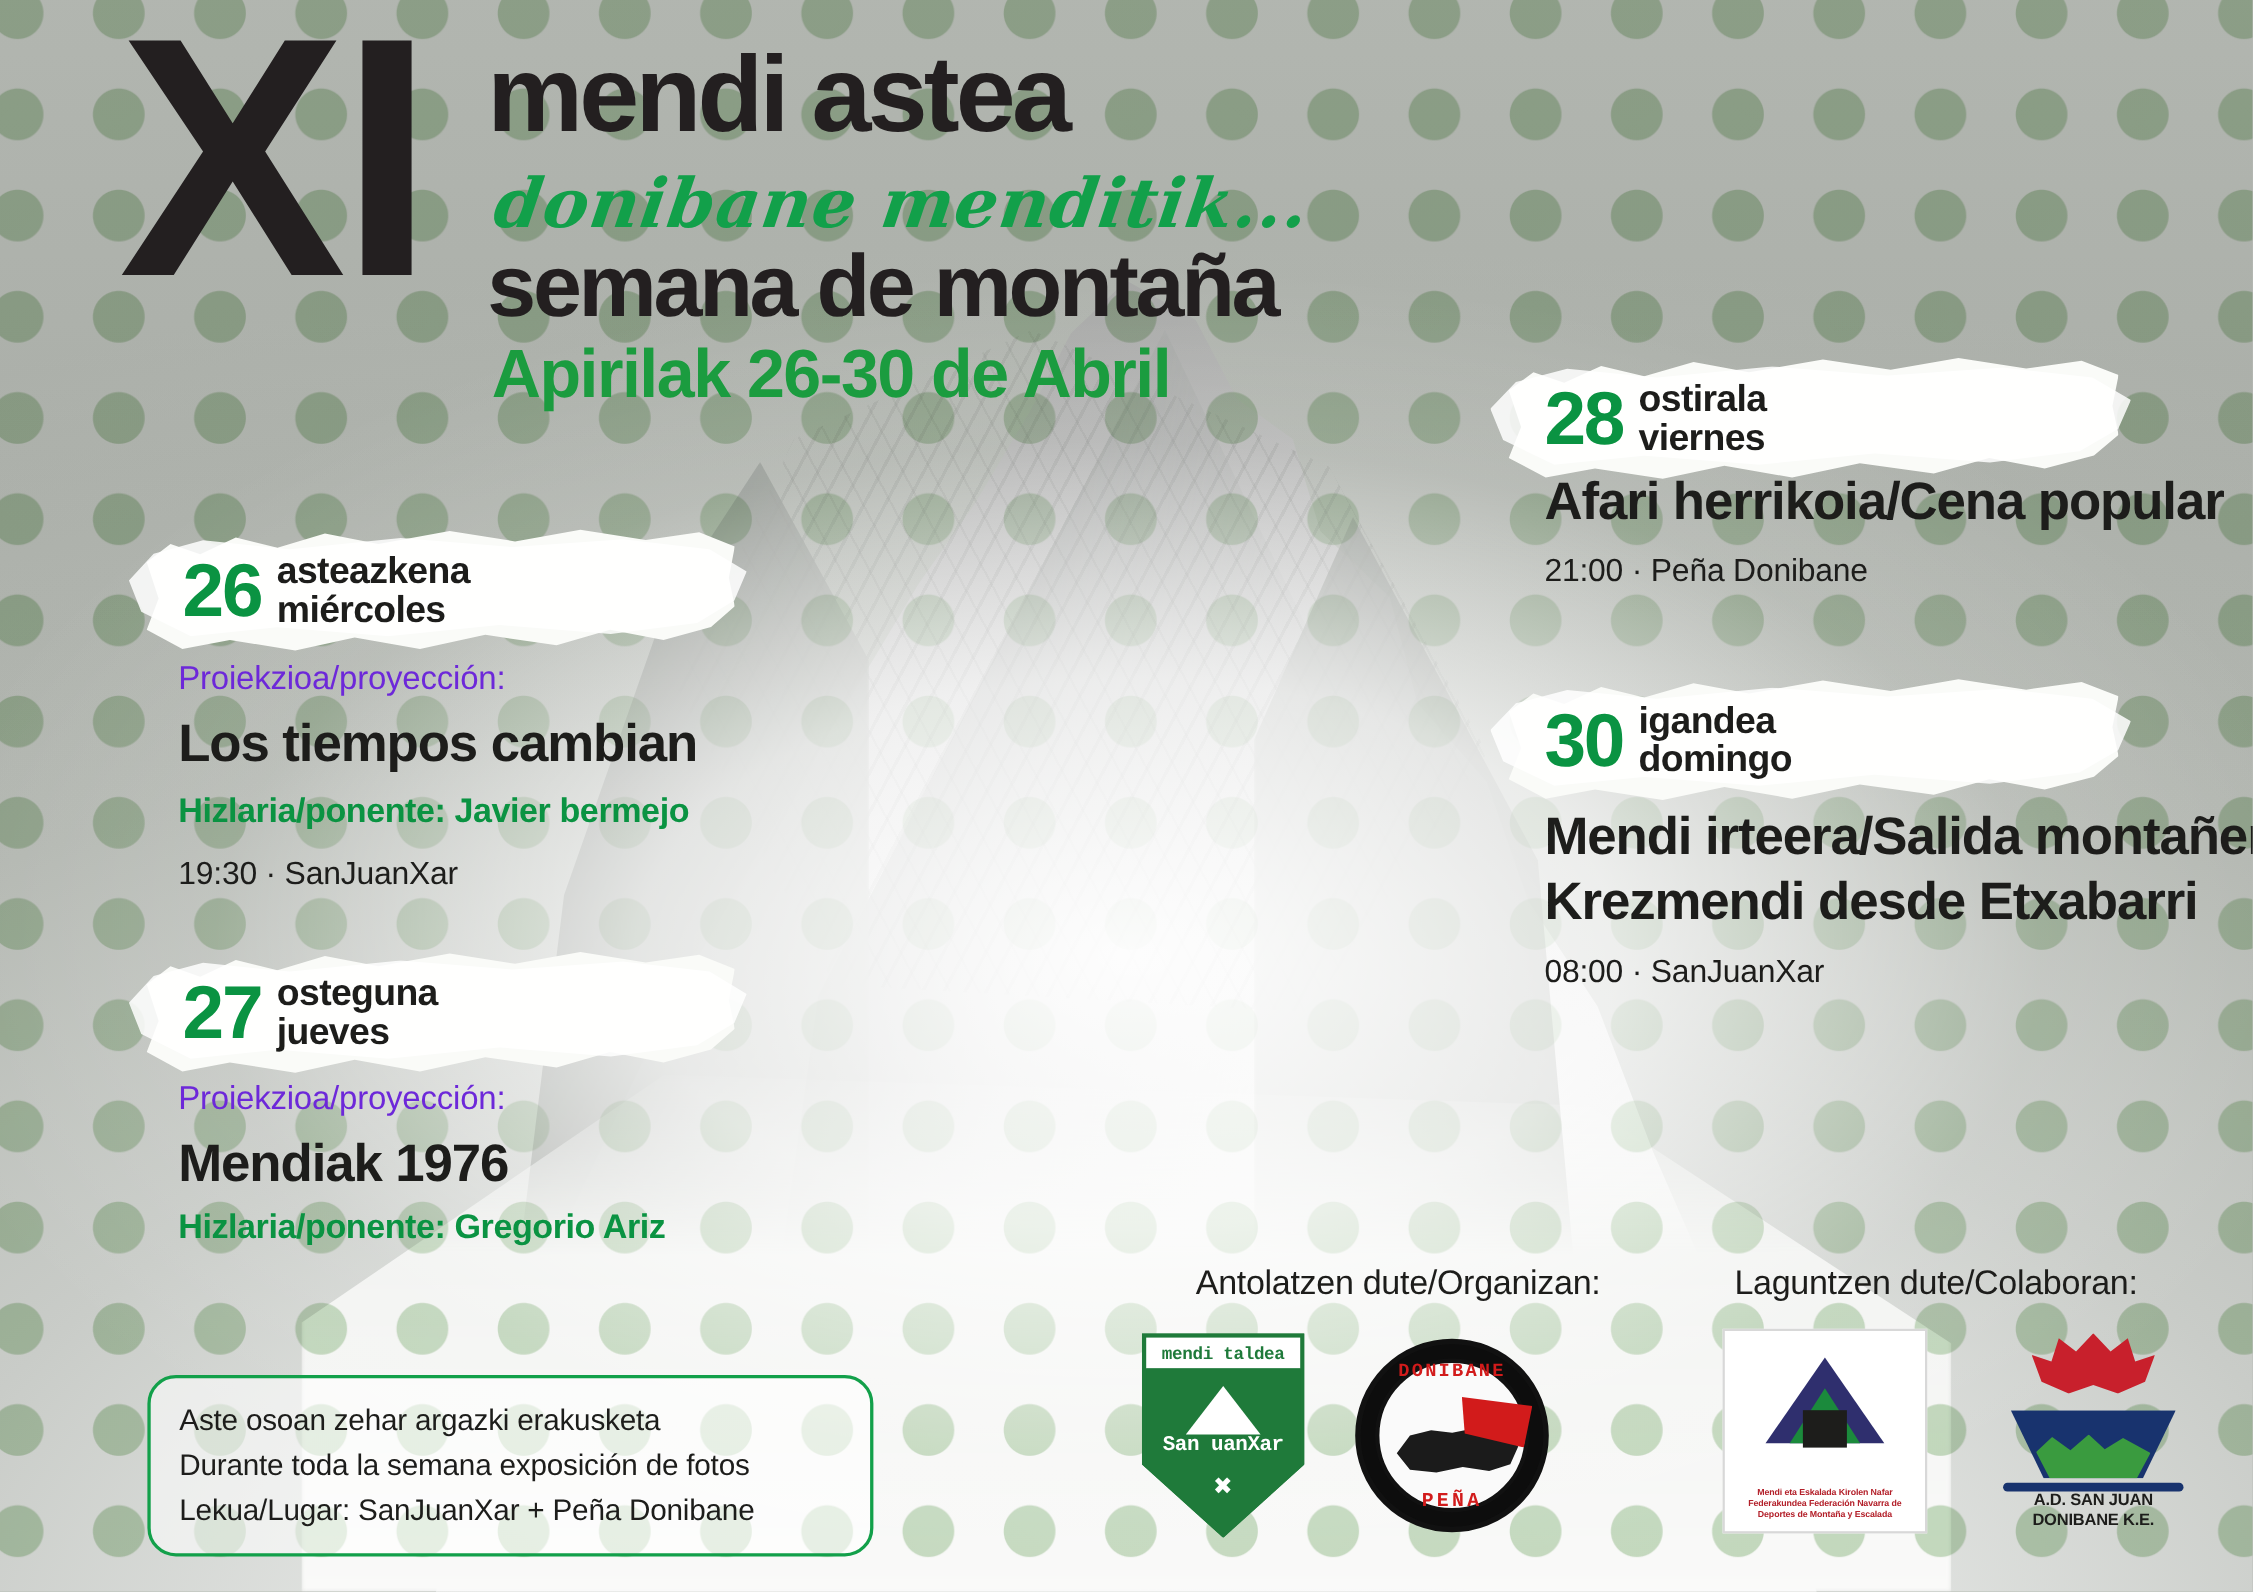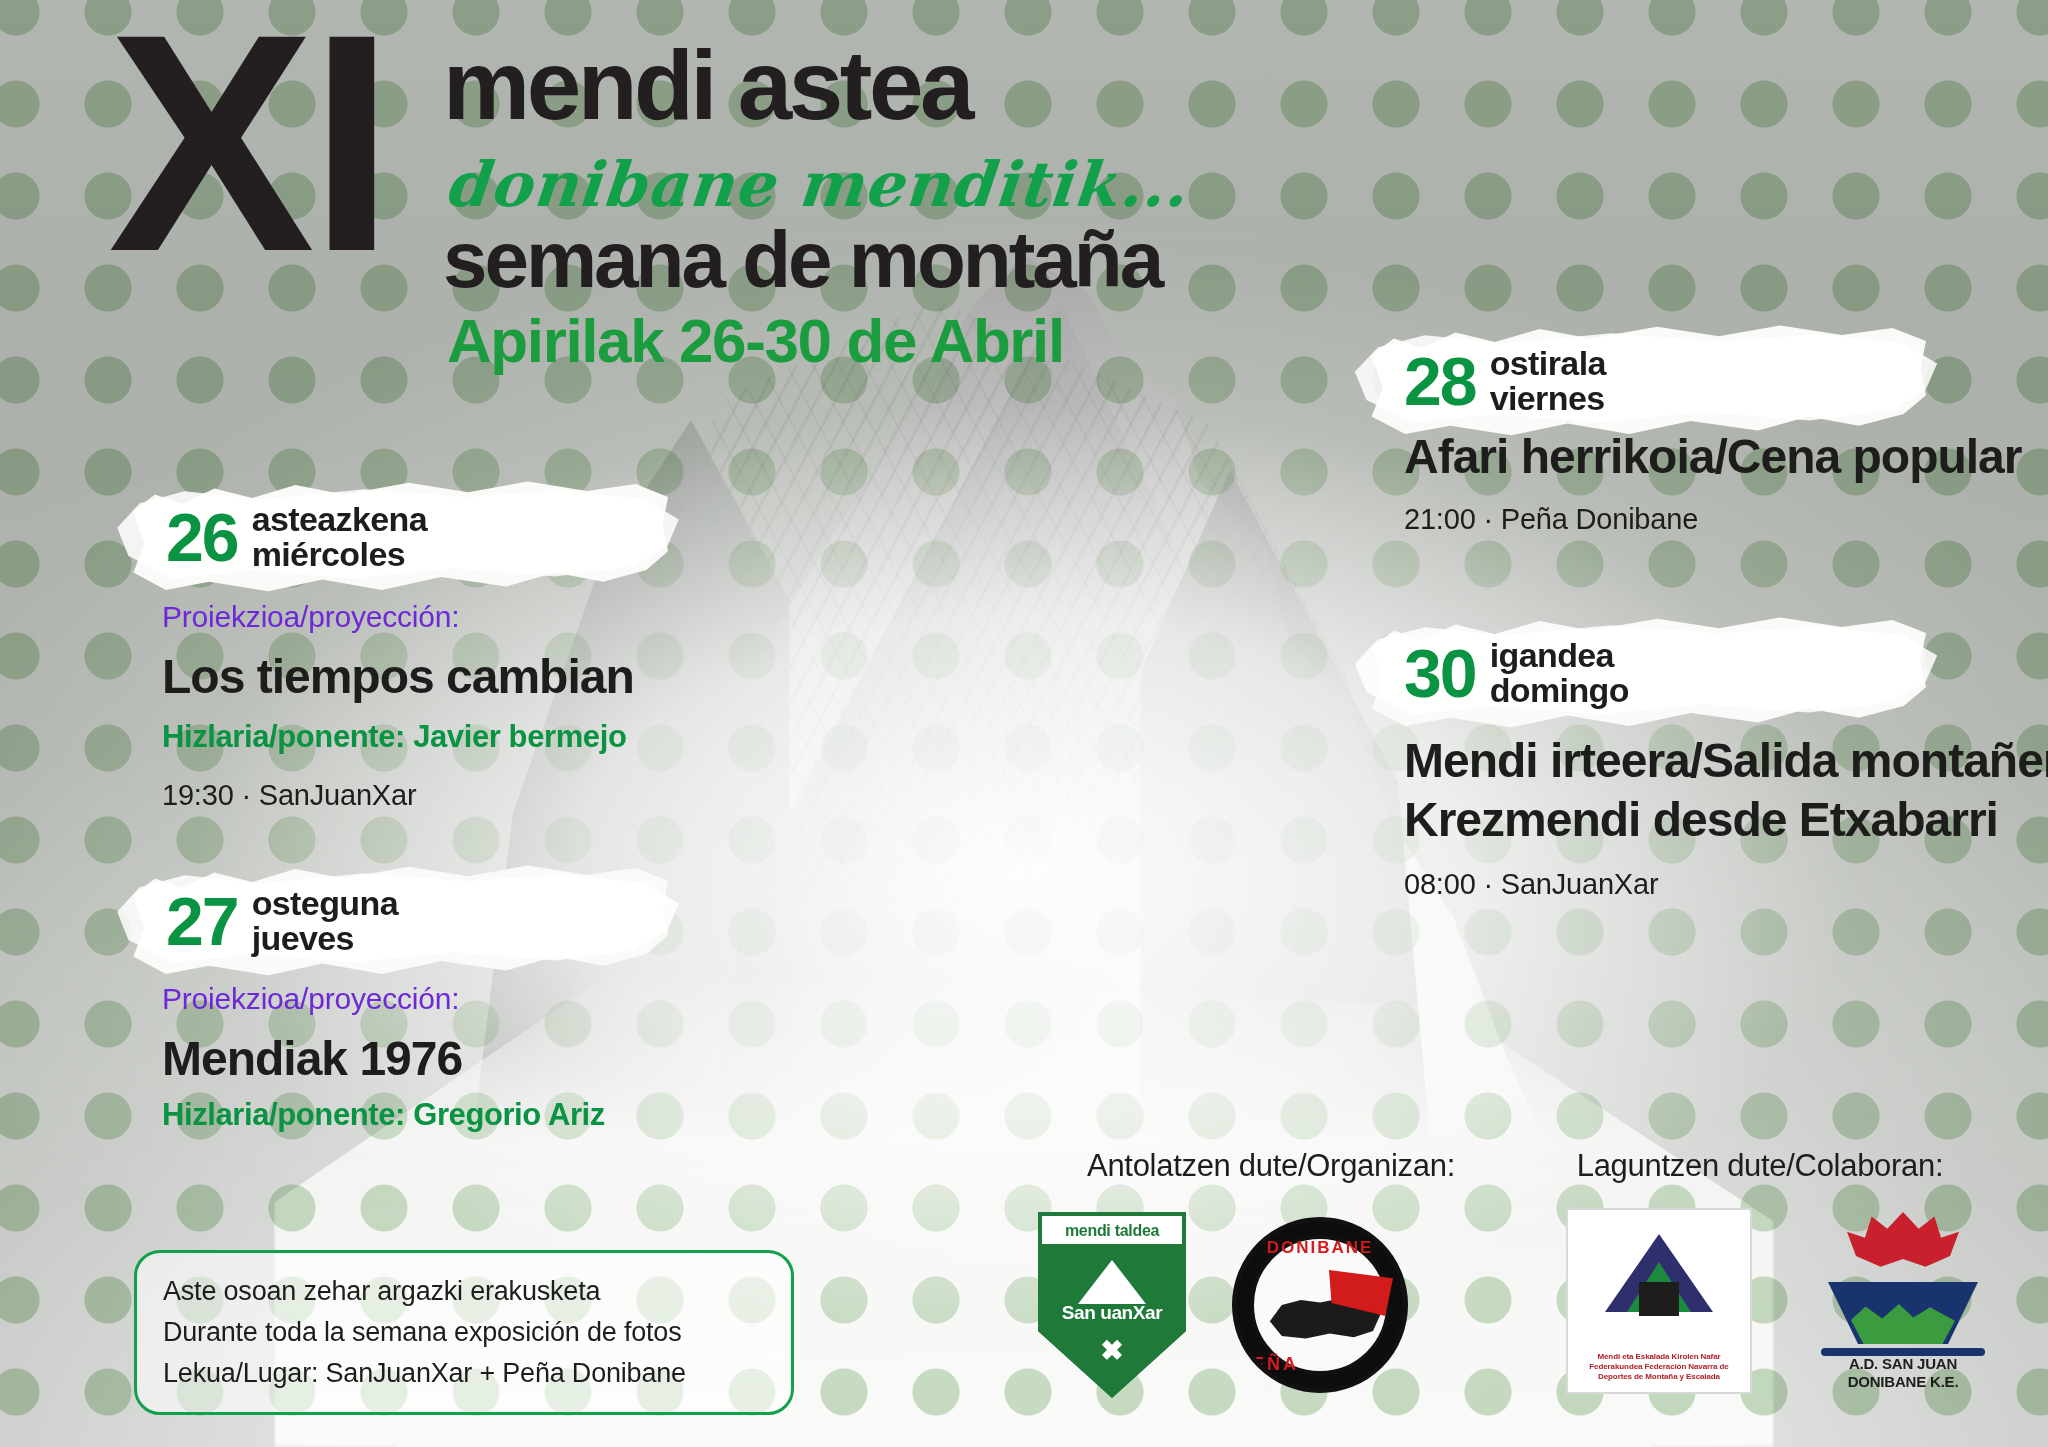--- a/index.html
+++ b/index.html
@@ -198,21 +198,21 @@
   }
   .logo-penia .inner{
     position:absolute;inset:13px;border-radius:50%;
     background:#fafafa;border:4px solid #111;box-sizing:border-box;
   }
   .logo-penia .topword{
     position:absolute;left:0;right:0;top:16px;text-align:center;
     color:#d21b1b;font-size:17px;font-weight:700;letter-spacing:2px;
   }
   .logo-penia .botword{
-    position:absolute;left:0;right:0;bottom:13px;
+    position:absolute;left:0;right:0;bottom:13px;text-align:center;
     color:#d21b1b;font-size:18px;font-weight:700;letter-spacing:3px;
   }
   .logo-penia .bull{
     position:absolute;left:28px;top:62px;width:120px;height:62px;
     background:#1b1b1b;
     clip-path:polygon(4% 60%,14% 34%,30% 26%,46% 30%,66% 22%,84% 30%,96% 50%,90% 76%,74% 86%,54% 80%,34% 88%,14% 84%);
   }
   .logo-penia .flag{
     position:absolute;left:92px;top:48px;width:64px;height:46px;
     background:#d21b1b;clip-path:polygon(0% 0%,100% 18%,88% 100%,4% 72%);
@@ -363,21 +363,21 @@
 
   <div class="notebox">
     <div>Aste osoan zehar argazki erakusketa</div>
     <div>Durante toda la semana exposición de fotos</div>
     <div>Lekua/Lugar: SanJuanXar + Peña Donibane</div>
   </div>
 
   <div style="position:absolute;left:1081px;top:1148px;width:380px;text-align:center;">
     <div class="credit-head">Antolatzen dute/Organizan:</div>
   </div>
-  <div style="position:absolute;left:1038px;top:1212px;display:flex;gap:46px;align-items:center;">
+  <div style="position:absolute;left:1038px;top:1212px;display:flex;gap:46px;align-items:center;font-family:Liberation Mono, monospace;">
     <div class="logo-mendi">
       <div class="band">mendi taldea</div>
       <div class="mtn"></div>
       <div class="nm">San uanXar</div>
       <div class="axes">✖</div>
     </div>
     <div class="logo-penia">
       <div class="inner"></div>
       <div class="topword">DONIBANE</div>
       <div class="bull"></div>

